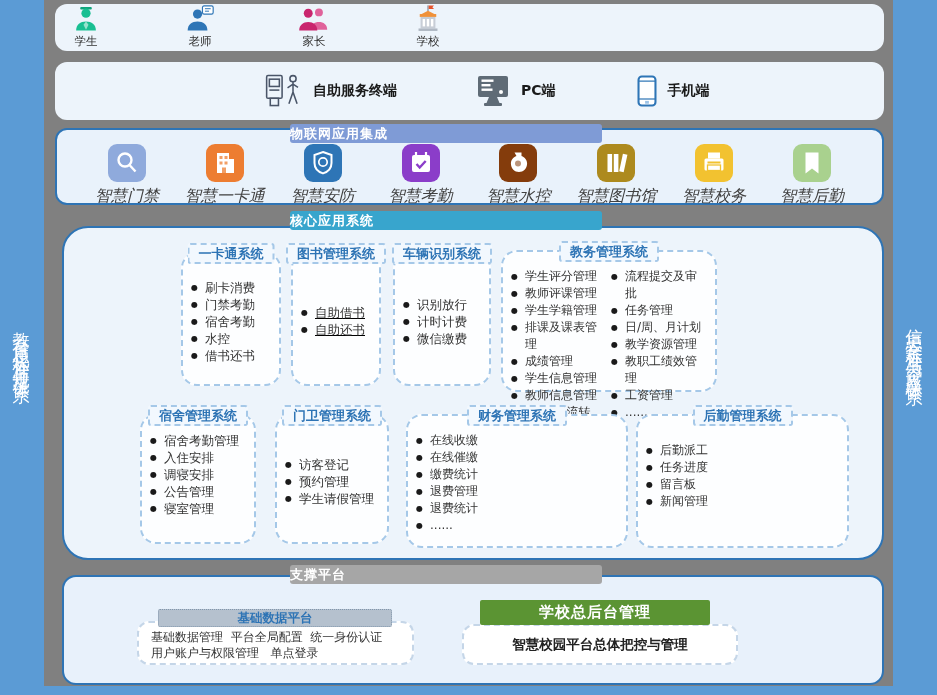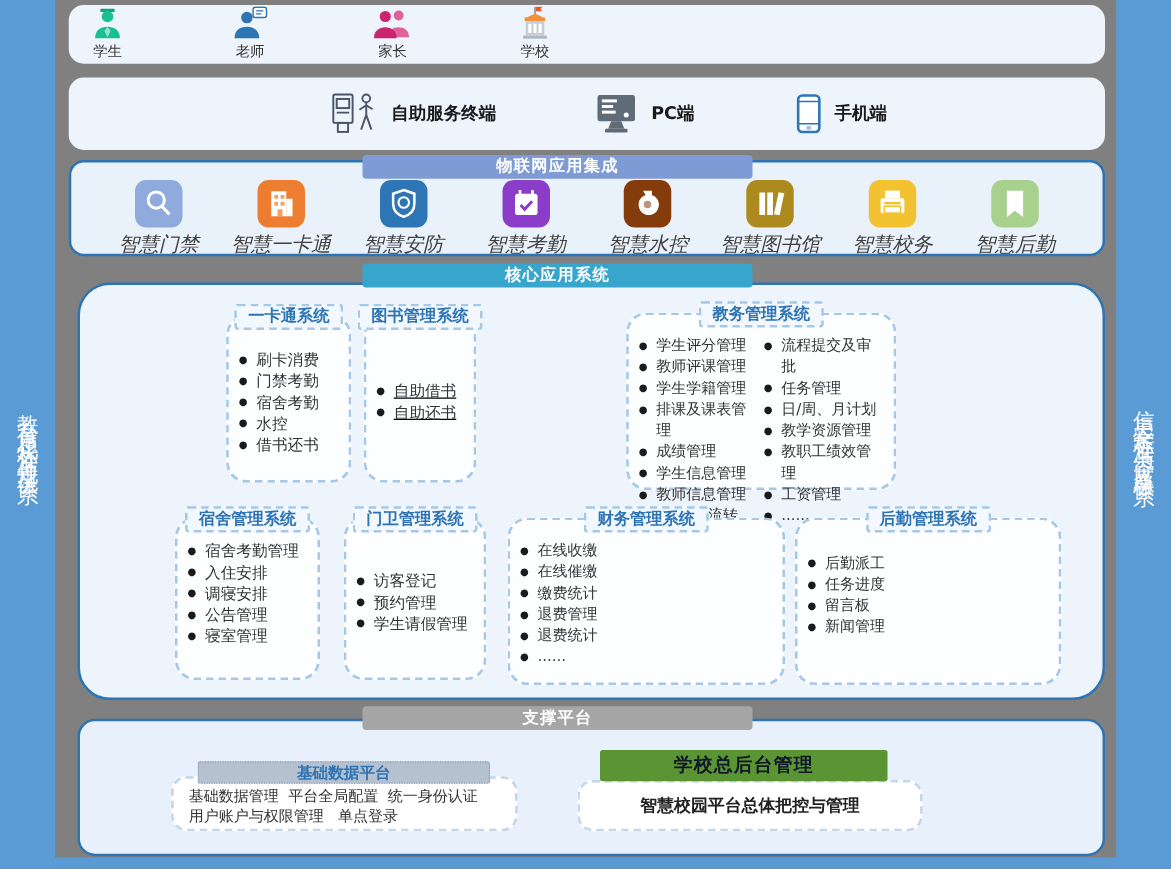--- a/index.html
+++ b/index.html
@@ -24,21 +24,21 @@
   
   .panel { position:absolute; background:#EDF4FB; border-radius:12px; }
   .panel-users     { left:55px; top:4px;   width:829px; height:47px; }
   .panel-terminals { left:55px; top:62px;  width:829px; height:58px; }
   .panel-iot       { left:55px; top:128px; width:829px; height:77px; border:2px solid #2E74B5; background:#E9F2FB; }
   .panel-core      { left:62px; top:226px; width:822px; height:334px; border:2px solid #2E74B5; border-radius:26px; }
   .panel-support   { left:62px; top:575px; width:822px; height:110px; border:2px solid #2E74B5; border-radius:14px; background:#E8F1FB; }
 
   .banner {
     position:absolute; left:290px; width:312px; height:19px; z-index:6;
-    color:#fff; font-size:13px; font-weight:bold; text-align:center; line-height:19px;
+    color:#fff; font-size:13px; font-weight:bold; line-height:19px;
     border-radius:3px; letter-spacing:1px;
   }
   .banner-iot     { top:124px; }
   .banner-core    { top:211px; }
   .banner-support { top:565px; }
 
   
   .users-flex { display:flex; gap:52px; height:100%; align-items:flex-end; }
   .user-item { width:62px; display:flex; flex-direction:column; align-items:center; padding-bottom:2px; }
   .user-item svg { height:28px; }
@@ -90,21 +90,21 @@
     color:#2E74B5; font-size:12.5px; font-weight:bold; text-align:center; line-height:16px;
   }
   .base-box {
     position:absolute; left:73px; top:44px; width:277px; height:44px;
     background:#FFFFFF; border:2px dashed #C5D6E8; border-radius:12px;
     padding:6px 0 0 12px; z-index:-0;
   }
   .base-box div { font-size:12px; color:#333; line-height:16px; white-space:pre; }
   .admin-header {
     position:absolute; left:416px; top:23px; width:230px; height:25px;
-    background:#5B9433; border-radius:2px; color:#0f172a; font-size:15px; font-weight:bold;
+    background:#5B9433; border-radius:2px; color:#ffffff; font-size:15px; font-weight:bold;
     text-align:center; line-height:25px; letter-spacing:1px; z-index:2;
   }
   .admin-box {
     position:absolute; left:398px; top:47px; width:276px; height:41px;
     background:#FFFFFF; border:2px dashed #C5D6E8; border-radius:12px;
     display:flex; align-items:center; justify-content:center;
   }
   .admin-box span { font-size:13.5px; color:#222; font-weight:bold; }
 </style>
 </head>
@@ -306,20 +306,29 @@
 
   <div class="sysbox b2">
     <div class="sysbox-title">图书管理系统</div>
     <ul>
 
     <li>自助借书</li>
         <li>自助还书</li>
       </ul>
   </div>
 
+  <div class="sysbox b3">
+    <div class="sysbox-title">车辆识别系统</div>
+    <ul>
+
+    <li>识别放行</li>
+        <li>计时计费</li>
+        <li>微信缴费</li>
+      </ul>
+  </div>
 
   <div class="sysbox b4 topalign">
     <div class="sysbox-title">教务管理系统</div>
     <div class="cols">
       <ul>
 
       <li>学生评分管理</li>
           <li>教师评课管理</li>
           <li>学生学籍管理</li>
           <li>排课及课表管理</li>

